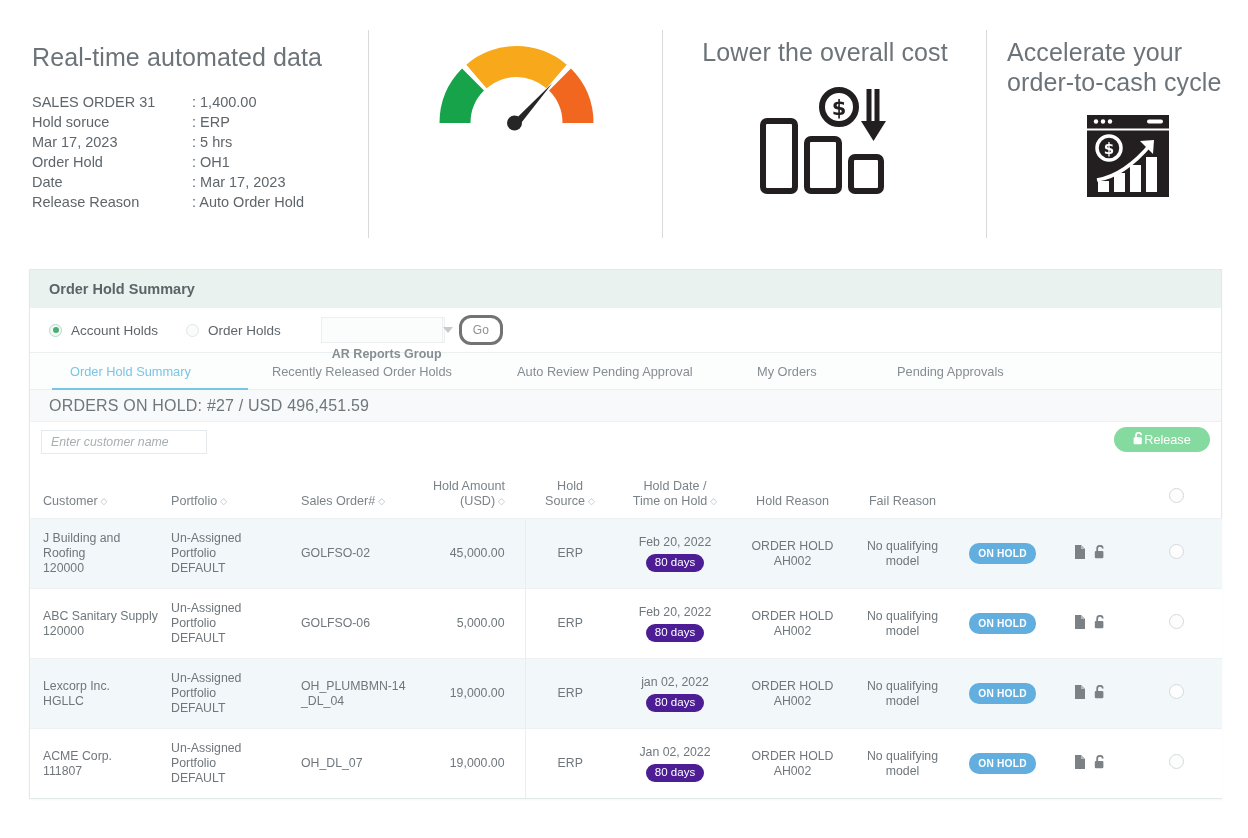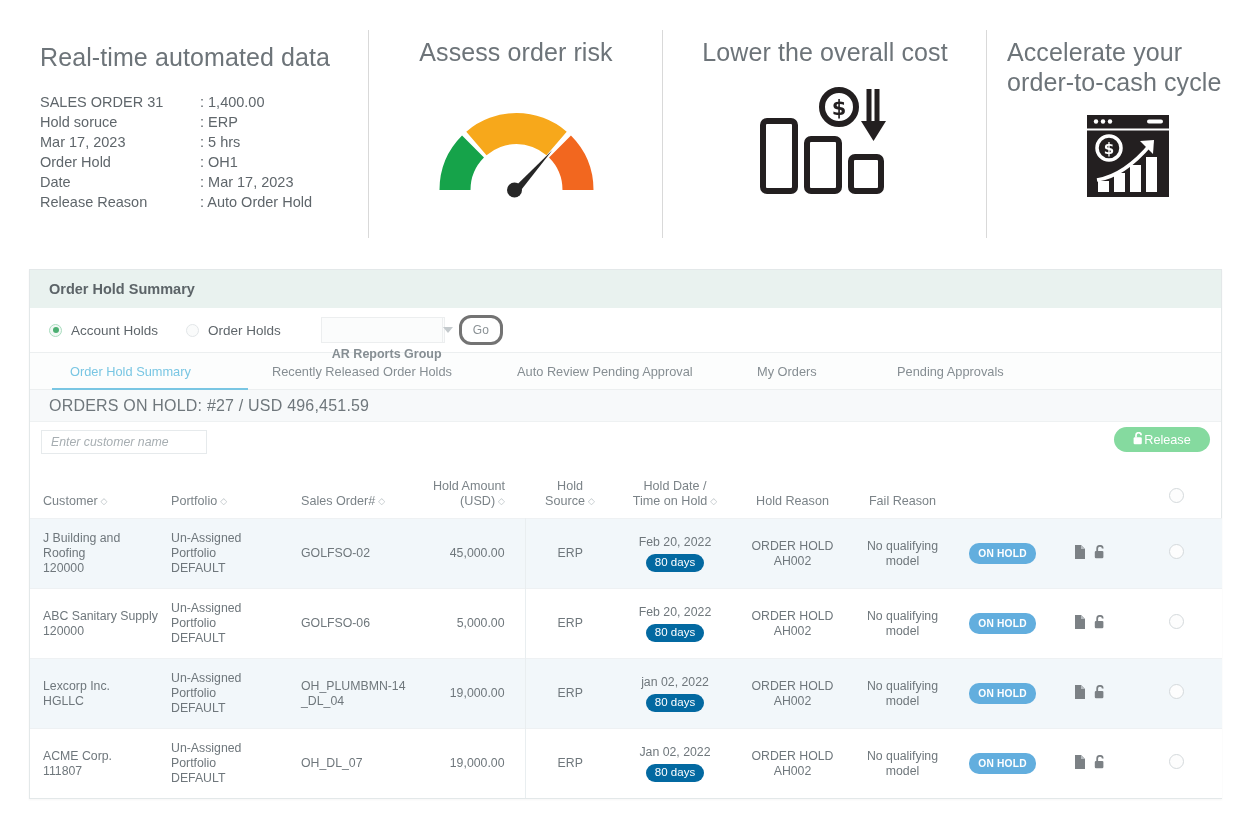--- a/index.html
+++ b/index.html
@@ -21,21 +21,21 @@
     position: absolute;
     left: 0; top: 0;
     width: 1248px;
     height: 250px;
     display: flex;
   }
   .feature {
     position: relative;
     box-sizing: border-box;
   }
-  .feature.f1 { width: 369px; padding-left: 40px; }
+  .feature.f1 { width: 369px; padding-left: 32px; }
   .feature.f2 { width: 294px; }
   .feature.f3 { width: 324px; }
   .feature.f4 { width: 261px; }
   .feature .divider {
     position: absolute;
     right: 0;
     top: 30px;
     width: 1px;
     height: 208px;
     background: #d9d9d9;
@@ -303,21 +303,21 @@
     margin-left: 3px;
     font-size: 9px;
     color: #b9c0c4;
     line-height: 9px;
     vertical-align: 1px;
   }
 
   .pill-days {
     display: inline-block;
     margin-top: 4px;
-    background: #0369a1;
+    background: #4c1d95;
     color: #ffffff;
     font-size: 11.5px;
     border-radius: 9px;
     padding: 1px 9px 2px 9px;
   }
   .badge-hold {
     display: inline-block;
     background: #62aede;
     color: #fff;
     font-size: 10.2px;
@@ -367,21 +367,20 @@
       </div>
       <div class="kv-row">
         <div class="kv-label">Release Reason</div>
         <div class="kv-value">: Auto Order Hold</div>
       </div>
     </div>
     <div class="divider"></div>
   </div>
 
   <div class="feature f2">
-    <div class="f-title">Assess order risk</div>
     <div class="gauge-wrap">
       <svg width="175" height="110" viewBox="0 0 175 110">
         <g transform="translate(87.5,97)">
           <path d="M -77 0 A 77 77 0 0 1 -54.45 -54.45 L -32.53 -32.53 A 46 46 0 0 0 -46 0 Z" fill="#16a34a"></path>
           <path d="M -50.2 -58.35 A 77 77 0 0 1 50.2 -58.35 L 29.99 -34.86 A 46 46 0 0 0 -29.99 -34.86 Z" fill="#f7a81b"></path>
           <path d="M 54.45 -54.45 A 77 77 0 0 1 77 0 L 46 0 A 46 46 0 0 0 32.53 -32.53 Z" fill="#f2671f"></path>
           <path d="M -7 2 L 36 -40 L 5 -0.5 Z" fill="#262626"></path>
           <circle cx="-2" cy="0" r="7.5" fill="#262626"></circle>
         </g>
       </svg>

